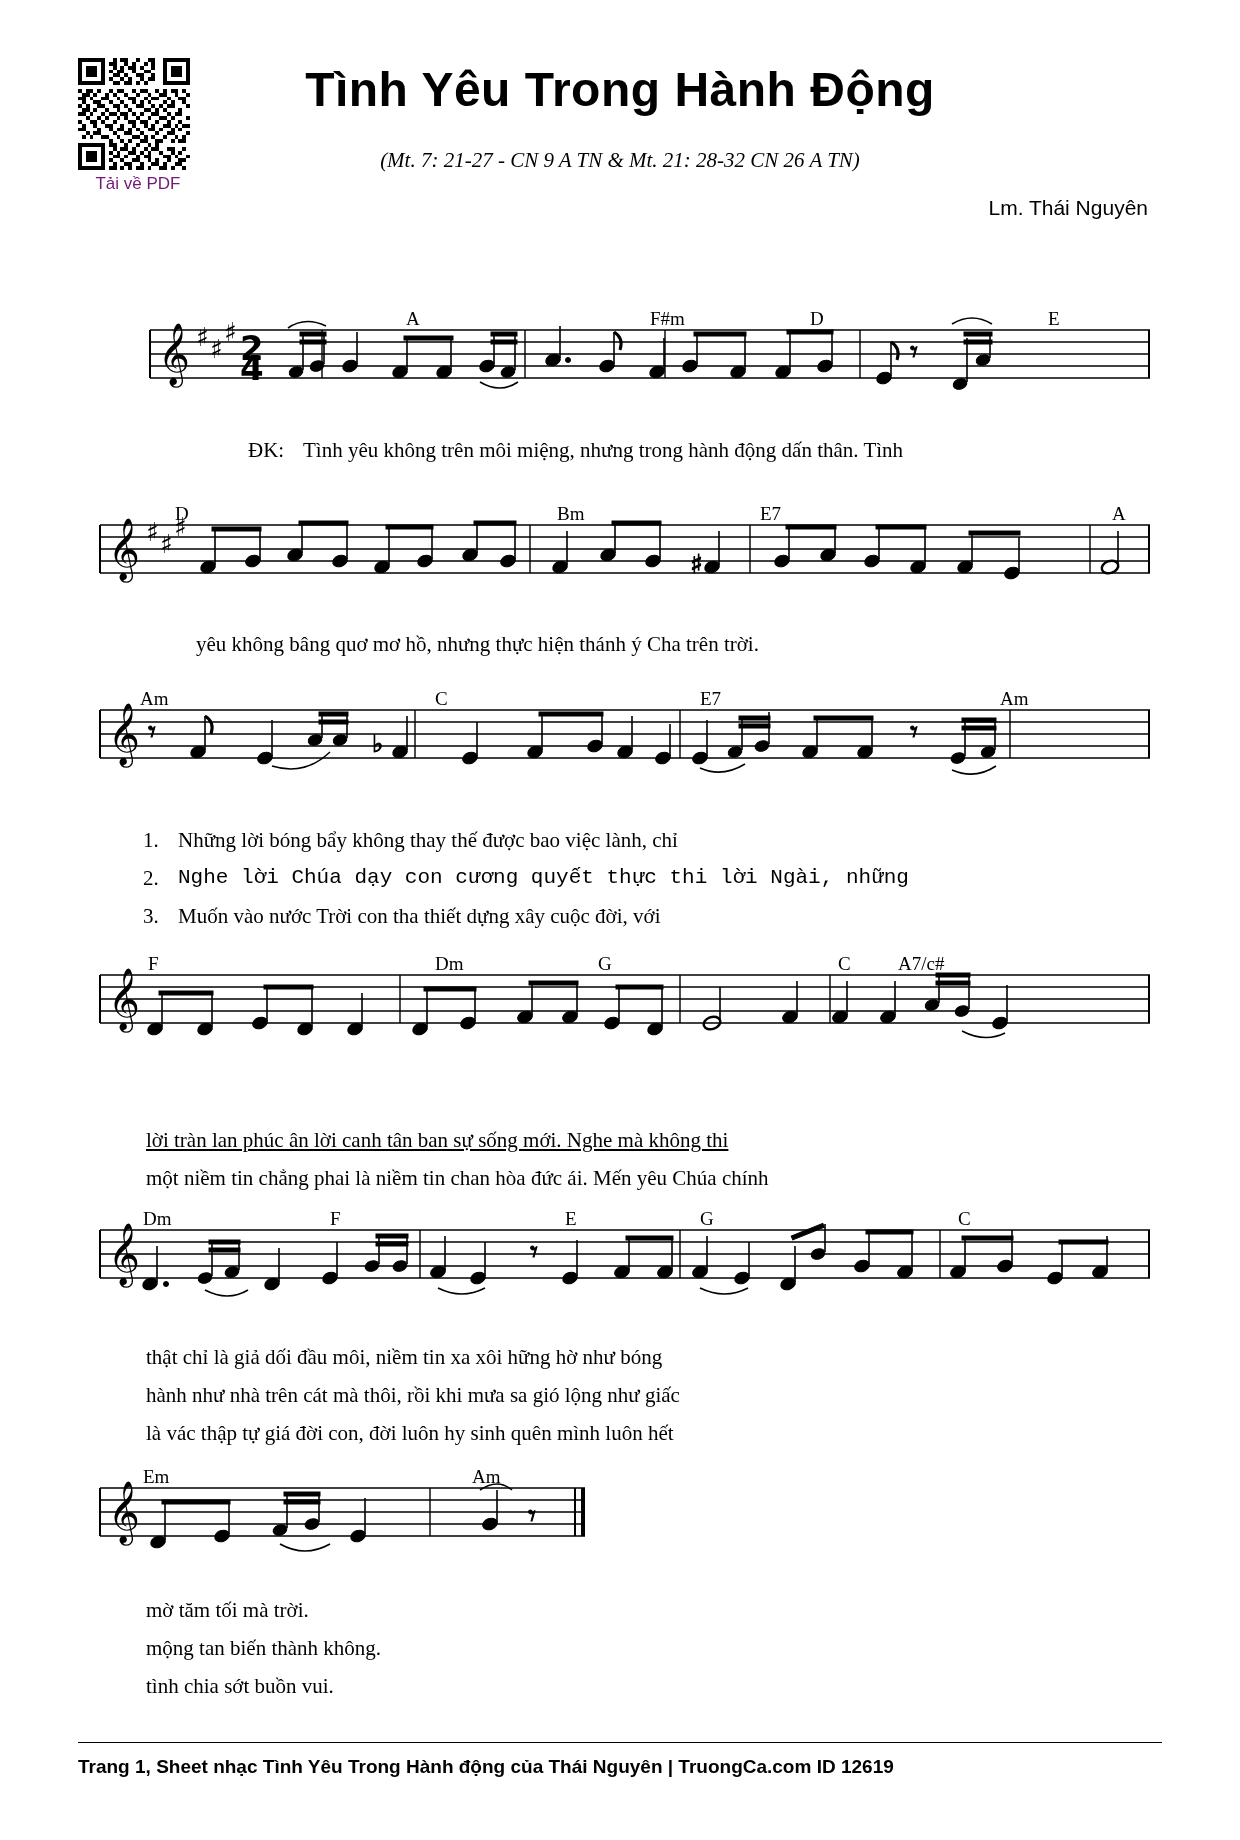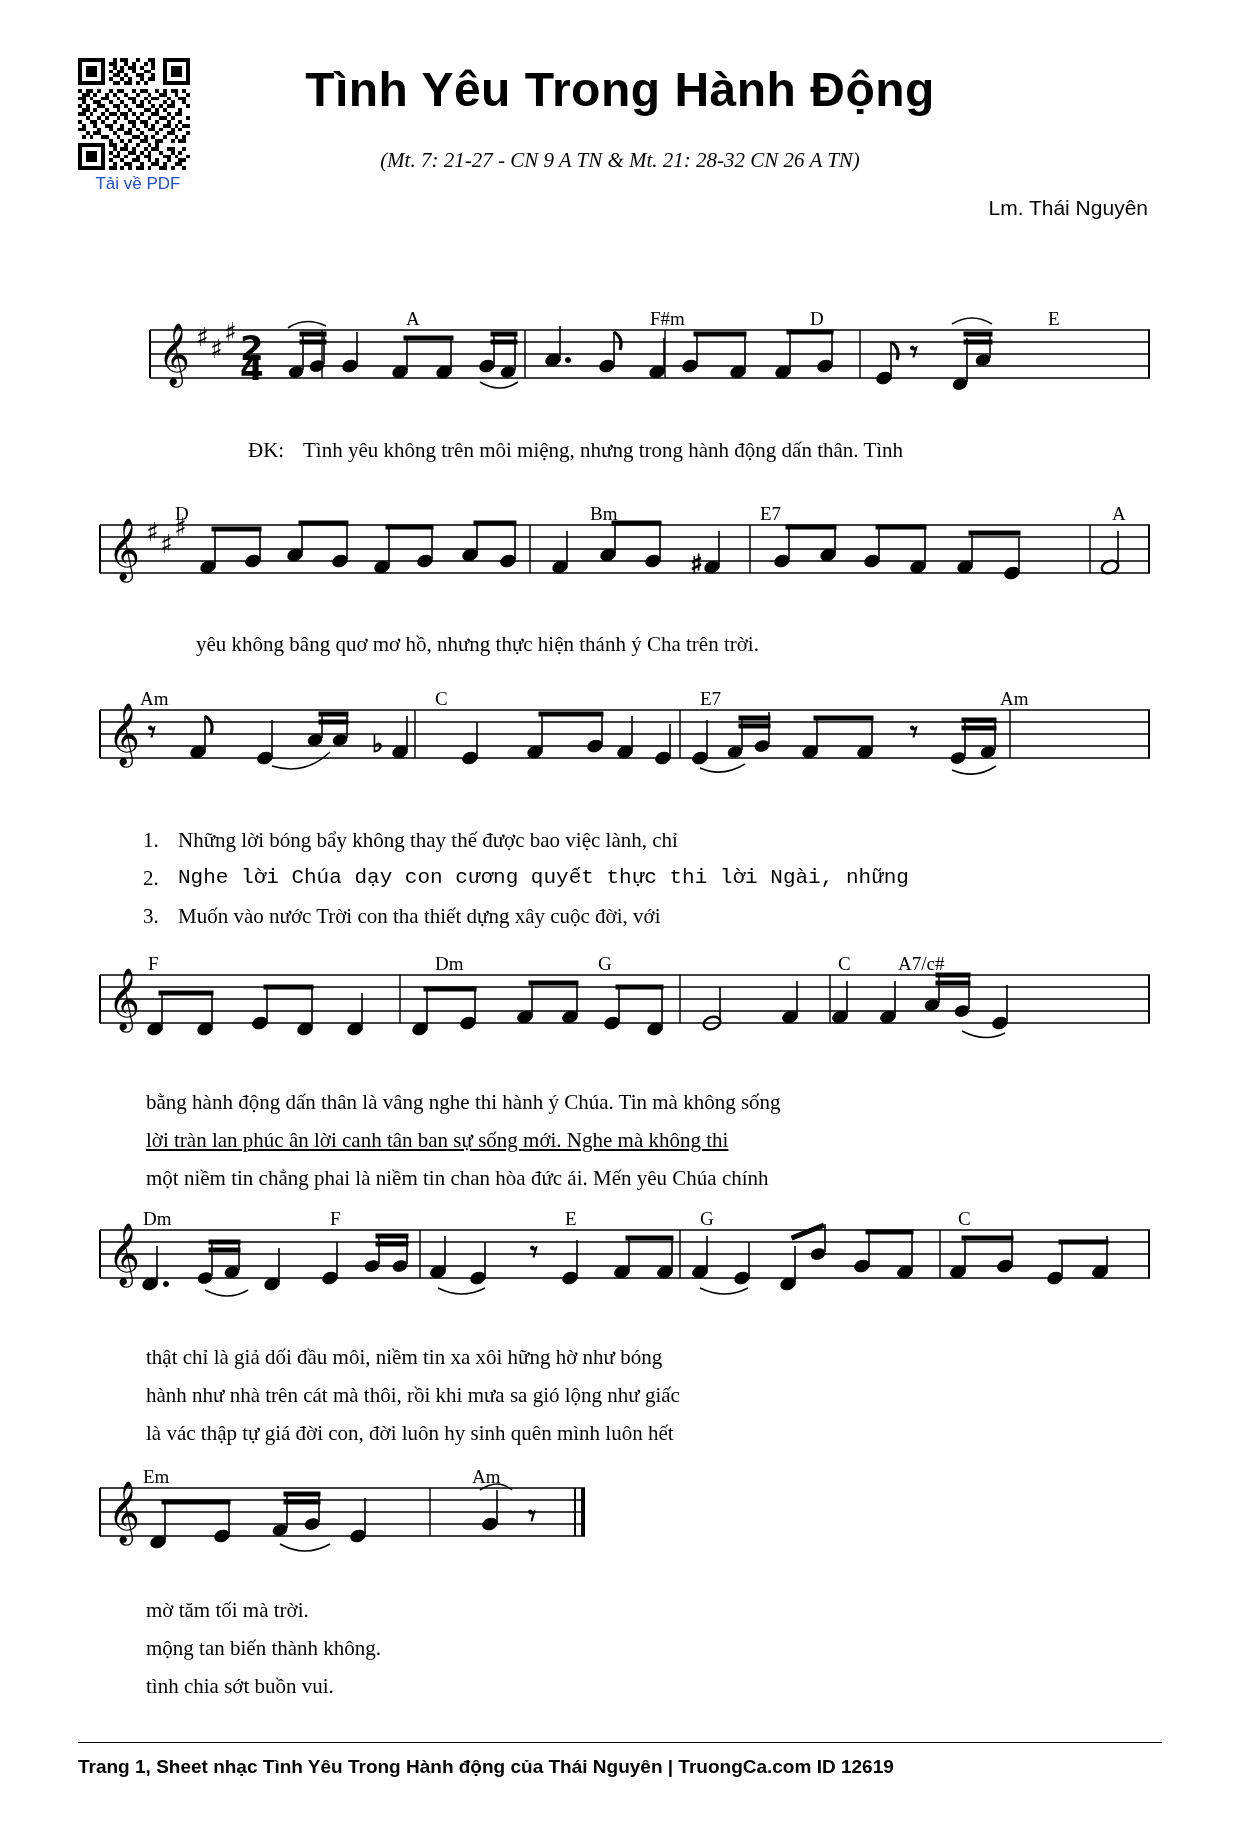--- a/index.html
+++ b/index.html
@@ -34,21 +34,21 @@
   }
   .qr-code {
     width: 112px;
     height: 112px;
     display: block;
   }
   .qr-caption {
     font-family: "Liberation Sans", sans-serif;
     font-size: 17px;
     margin-top: 4px;
-    color: #1d4ed8;
+    color: #701a75;
     white-space: nowrap;
   }
 
   .title {
     position: absolute;
     left: 0;
     top: 62px;
     width: 1240px;
     text-align: center;
     font-family: "Liberation Sans", sans-serif;
@@ -517,21 +517,21 @@
         <ellipse cx="965" cy="62" rx="7.5" ry="5.5" transform="rotate(-20 965 62)"></ellipse>
         <line x1="972" y1="60" x2="972" y2="26" stroke-width="1.6"></line>
         <ellipse cx="1012" cy="68" rx="7.5" ry="5.5" transform="rotate(-20 1012 68)"></ellipse>
         <line x1="1019" y1="66" x2="1019" y2="32" stroke-width="1.6"></line>
         <rect x="969" y="26" width="51" height="4"></rect>
         <ellipse cx="1110" cy="62" rx="8.5" ry="6" transform="rotate(-20 1110 62)" fill="none" stroke-width="2.5"></ellipse>
         <line x1="1118" y1="60" x2="1118" y2="26" stroke-width="1.6"></line>
       </g>
     </svg>
     <div class="chord" style="left:175px; top:-2px;">D</div>
-    <div class="chord" style="left:557px; top:-2px;margin-left:33px;">Bm</div>
+    <div class="chord" style="left:557px; top:-2px;">Bm</div>
     <div class="chord" style="left:760px; top:-2px;">E7</div>
     <div class="chord" style="left:1112px; top:-2px;">A</div>
   </div>
   <div class="lyric-line" style="left:196px; top:632px;">yêu   không bâng quơ  mơ         hồ,  nhưng  thực   hiện  thánh  ý  Cha  trên       trời.</div>
 
   <div class="system" style="top:690px;">
     <svg class="staff-svg" width="1240" height="110" viewBox="0 0 1240 110">
       <g stroke="#000" stroke-width="1.4">
         <line x1="100" y1="20" x2="1150" y2="20"></line>
         <line x1="100" y1="32" x2="1150" y2="32"></line>
@@ -670,21 +670,20 @@
         <line x1="1007" y1="66" x2="1007" y2="30" stroke-width="1.6"></line>
         <path d="M962 76 Q985 88 1005 78" fill="none" stroke-width="1.6"></path>
       </g>
     </svg>
     <div class="chord" style="left:148px; top:-2px;">F</div>
     <div class="chord" style="left:435px; top:-2px;">Dm</div>
     <div class="chord" style="left:598px; top:-2px;">G</div>
     <div class="chord" style="left:838px; top:-2px;">C</div>
     <div class="chord" style="left:898px; top:-2px;">A7/c#</div>
   </div>
-  <div class="lyric-line" style="left:146px; top:1090px;">bằng hành động dấn    thân là vâng  nghe thi hành ý      Chúa.   Tin mà không sống</div>
   <div class="lyric-line" style="left:146px; top:1128px;text-decoration:underline;">lời   tràn  lan  phúc    ân  lời canh    tân ban  sự sống   mới.   Nghe mà không thi</div>
   <div class="lyric-line" style="left:146px; top:1166px;text-align:center;">một  niềm  tin chẳng  phai  là niềm   tin chan hòa đức    ái.    Mến yêu Chúa chính</div>
 
   <div class="system" style="top:1210px;">
     <svg class="staff-svg" width="1240" height="110" viewBox="0 0 1240 110">
       <g stroke="#000" stroke-width="1.4">
         <line x1="100" y1="20" x2="1150" y2="20"></line>
         <line x1="100" y1="32" x2="1150" y2="32"></line>
         <line x1="100" y1="44" x2="1150" y2="44"></line>
         <line x1="100" y1="56" x2="1150" y2="56"></line>

